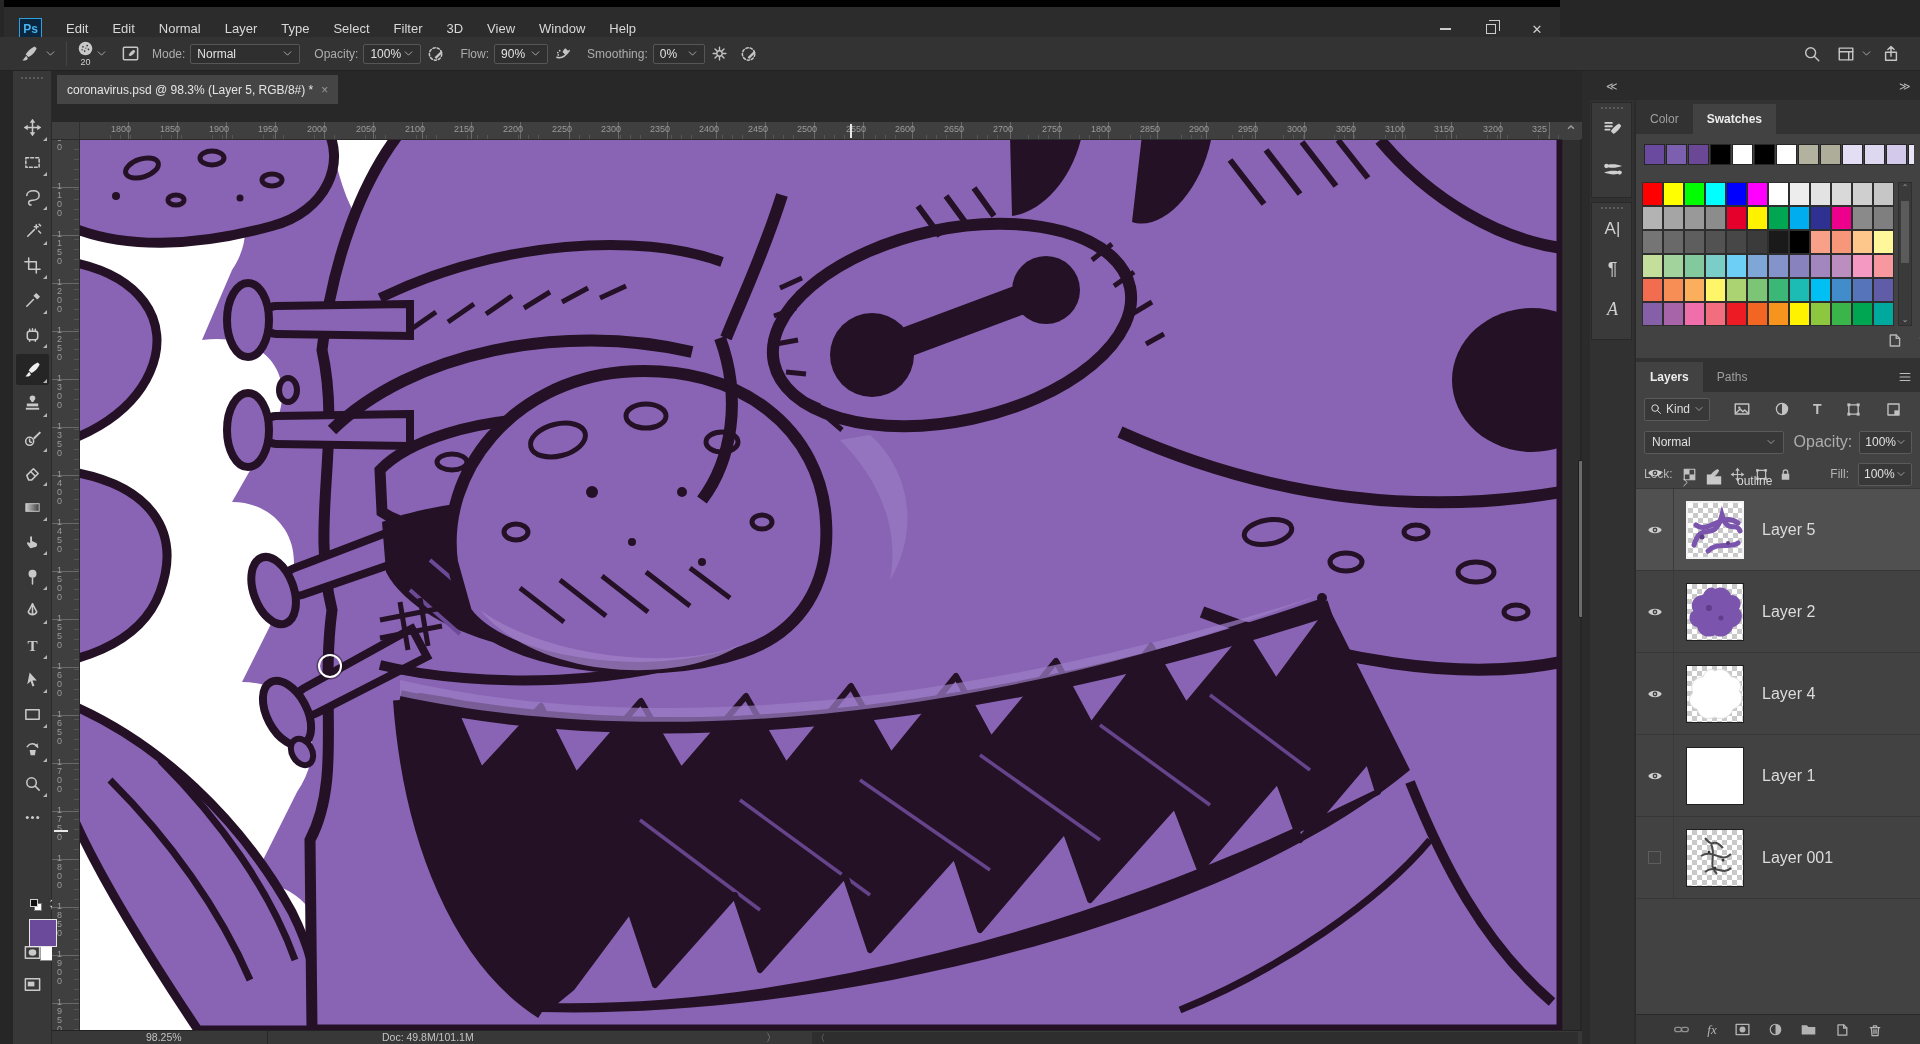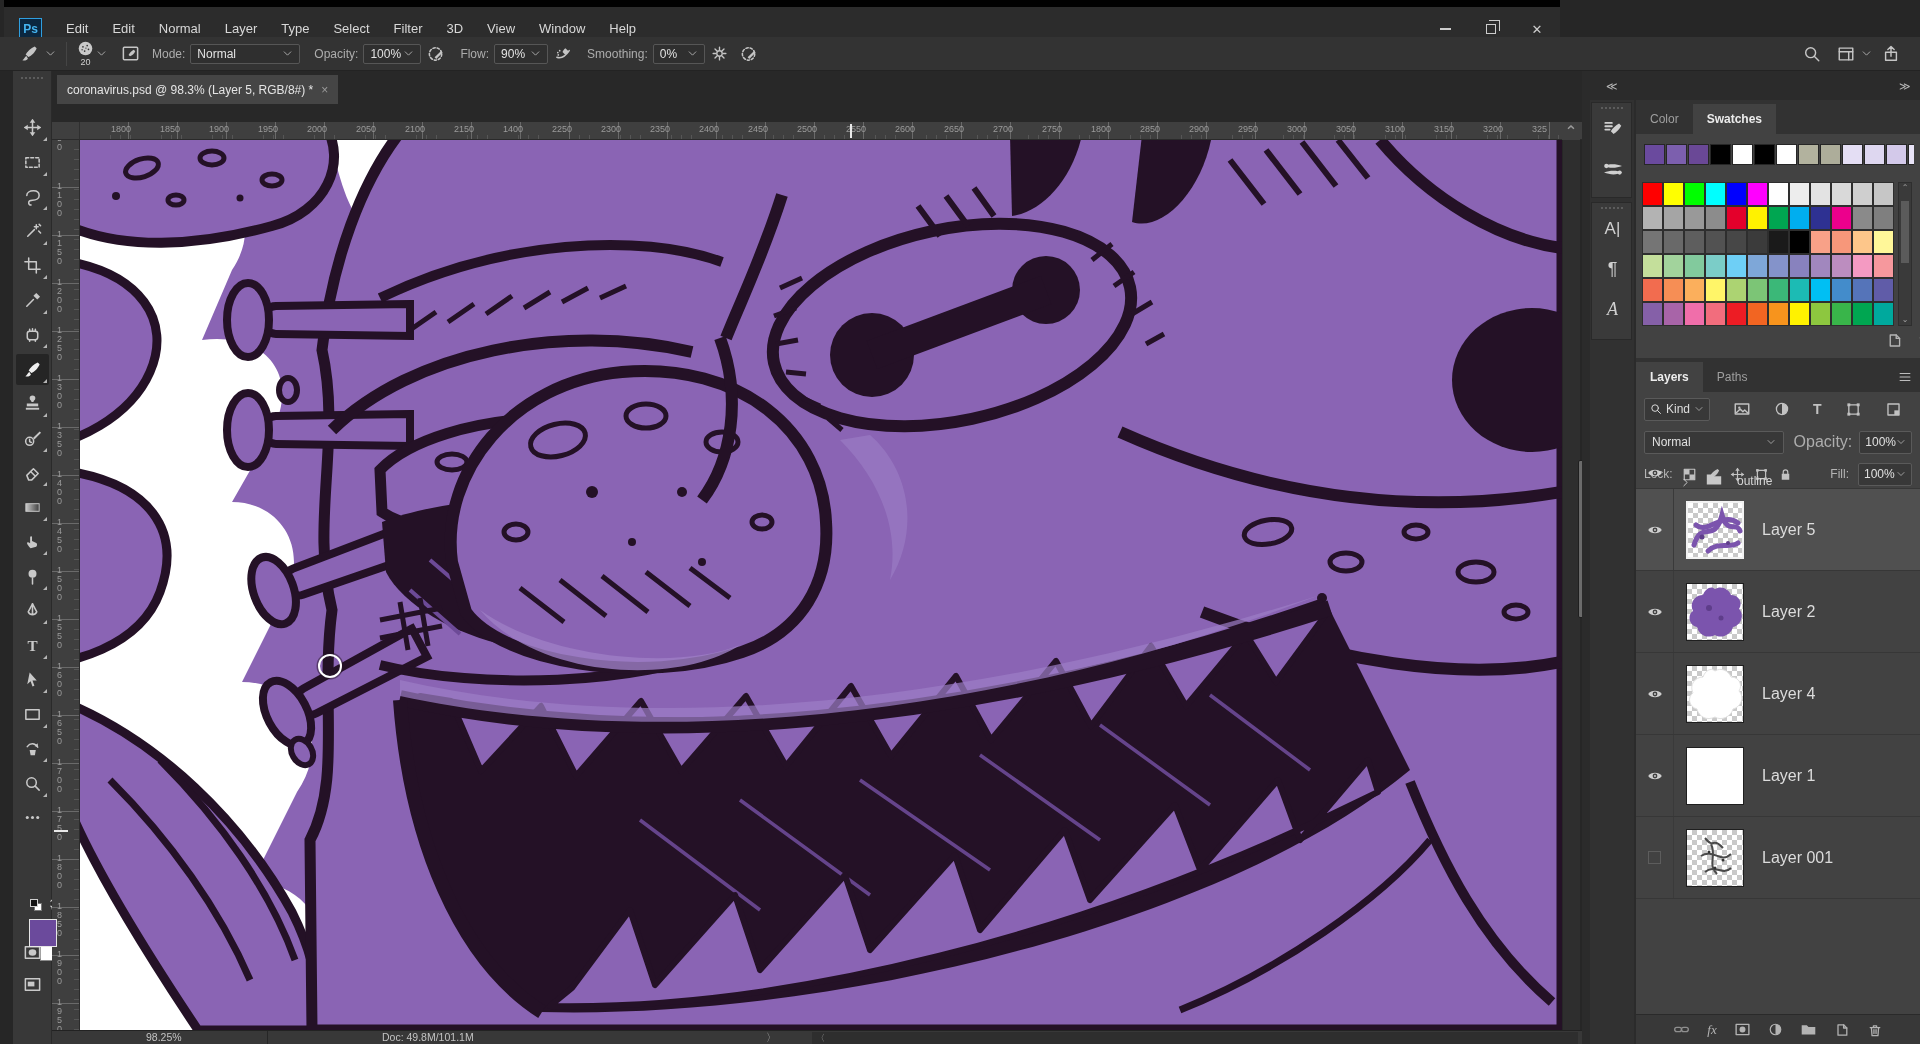--- a/index.html
+++ b/index.html
@@ -536,21 +536,21 @@
 
 <div id="ruler-h" class="abs">
     <span class="rl" style="left: 31px;">1800</span>
     <span class="rl" style="left: 80px;">1850</span>
     <span class="rl" style="left: 129px;">1900</span>
     <span class="rl" style="left: 178px;">1950</span>
     <span class="rl" style="left: 227px;">2000</span>
     <span class="rl" style="left: 276px;">2050</span>
     <span class="rl" style="left: 325px;">2100</span>
     <span class="rl" style="left: 374px;">2150</span>
-    <span class="rl" style="left: 423px;">1400</span>
+    <span class="rl" style="left: 423px;">2200</span>
     <span class="rl" style="left: 472px;">2250</span>
     <span class="rl" style="left: 521px;">2300</span>
     <span class="rl" style="left: 570px;">2350</span>
     <span class="rl" style="left: 619px;">2400</span>
     <span class="rl" style="left: 668px;">2450</span>
     <span class="rl" style="left: 717px;">2500</span>
     <span class="rl" style="left: 766px;">2550</span>
     <span class="rl" style="left: 815px;">2600</span>
     <span class="rl" style="left: 864px;">2650</span>
     <span class="rl" style="left: 913px;">2700</span>

